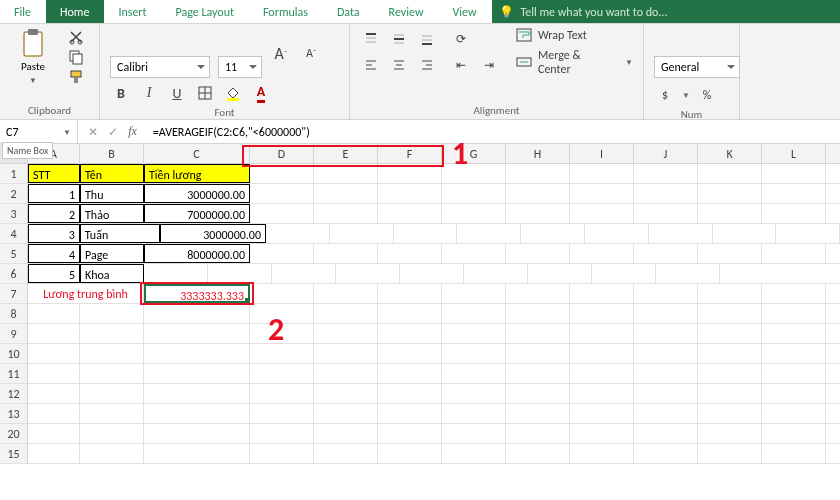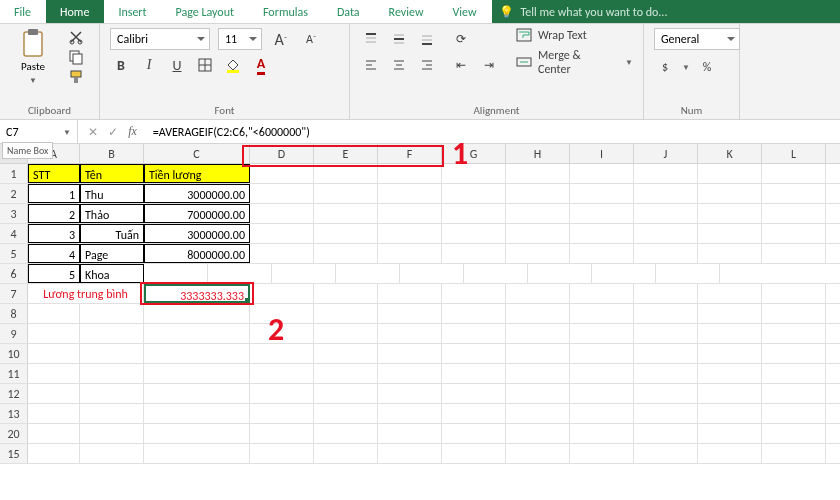--- a/index.html
+++ b/index.html
@@ -10,21 +10,21 @@
 .tab.file{color:#2a9161;}
 .tellme{flex:1;display:flex;align-items:center;padding:0 8px;color:#777;background:#217346;color:#cfe7db;}
 .tellme .bulb{margin-right:6px;}
 .ribbon{display:flex;background:#f3f3f3;border-bottom:1px solid #d4d4d4;height:96px;}
 .group{border-right:1px solid #d4d4d4;padding:4px 10px 2px;display:flex;flex-direction:column;justify-content:space-between;}
 .group-label{text-align:center;font-size:11px;color:#666;padding-top:2px;}
 .btnrow{display:flex;align-items:center;gap:8px;}
 .big-paste{display:flex;flex-direction:column;align-items:center;justify-content:center;width:46px;gap:2px;}
 .icon{display:inline-flex;align-items:center;justify-content:center;}
 .small-icons{display:flex;flex-direction:column;gap:4px;margin-left:4px;}
-.font-combo,.size-combo,.num-combo{border:1px solid #c5c5c5;background:#fff;height:22px;display:flex;align-items:center;padding:0 16px 0 6px;position:relative;font-size:12px;}
+.font-combo,.size-combo,.num-combo{border:1px solid #c5c5c5;background:#fff;height:22px;display:flex;align-items:center;padding:0 16px 0 6px;position:relative;font-size:12px;margin-top:28px;}
 .font-combo{width:100px;}
 .size-combo{width:44px;}
 .num-combo{width:86px;}
 .dd::after{content:"";position:absolute;right:4px;top:50%;border:4px solid transparent;border-top-color:#666;transform:translateY(-2px);}
 .rb-btn{width:22px;height:22px;display:flex;align-items:center;justify-content:center;color:#444;cursor:pointer;}
 .rb-btn.bold{font-weight:bold;font-size:14px;}
 .rb-btn.italic{font-style:italic;font-size:14px;font-family:"Times New Roman",serif;}
 .underline{text-decoration:underline;font-size:14px;}
 .font-row2{display:flex;gap:6px;align-items:center;margin-top:4px;}
 .align-grid{display:flex;flex-direction:column;gap:4px;}
@@ -322,21 +322,21 @@
         <div class="cell" style="width: 64px;"></div>
         <div class="cell" style="width: 64px;"></div>
         <div class="cell" style="width: 64px;"></div>
         <div class="cell" style="width: 64px;"></div>
         <div class="cell" style="width: 64px;"></div>
         <div class="cell" style="width: 64px;"></div>
       </div>
       <div class="row">
         <div class="rh">4</div>
         <div class="cell data-cell num" style="width: 52px;">3</div>
-        <div class="cell data-cell" style="width: 64px; text-align: right;">Tuấn</div>
+        <div class="cell data-cell" style="width: 81px;">Tuấn</div>
         <div class="cell data-cell num" style="width: 106px;">3000000.00</div>
         <div class="cell" style="width: 64px;"></div>
         <div class="cell" style="width: 64px;"></div>
         <div class="cell" style="width: 64px;"></div>
         <div class="cell" style="width: 64px;"></div>
         <div class="cell" style="width: 64px;"></div>
         <div class="cell" style="width: 64px;"></div>
         <div class="cell" style="width: 64px;"></div>
         <div class="cell" style="width: 64px;"></div>
         <div class="cell" style="width: 64px;"></div>

